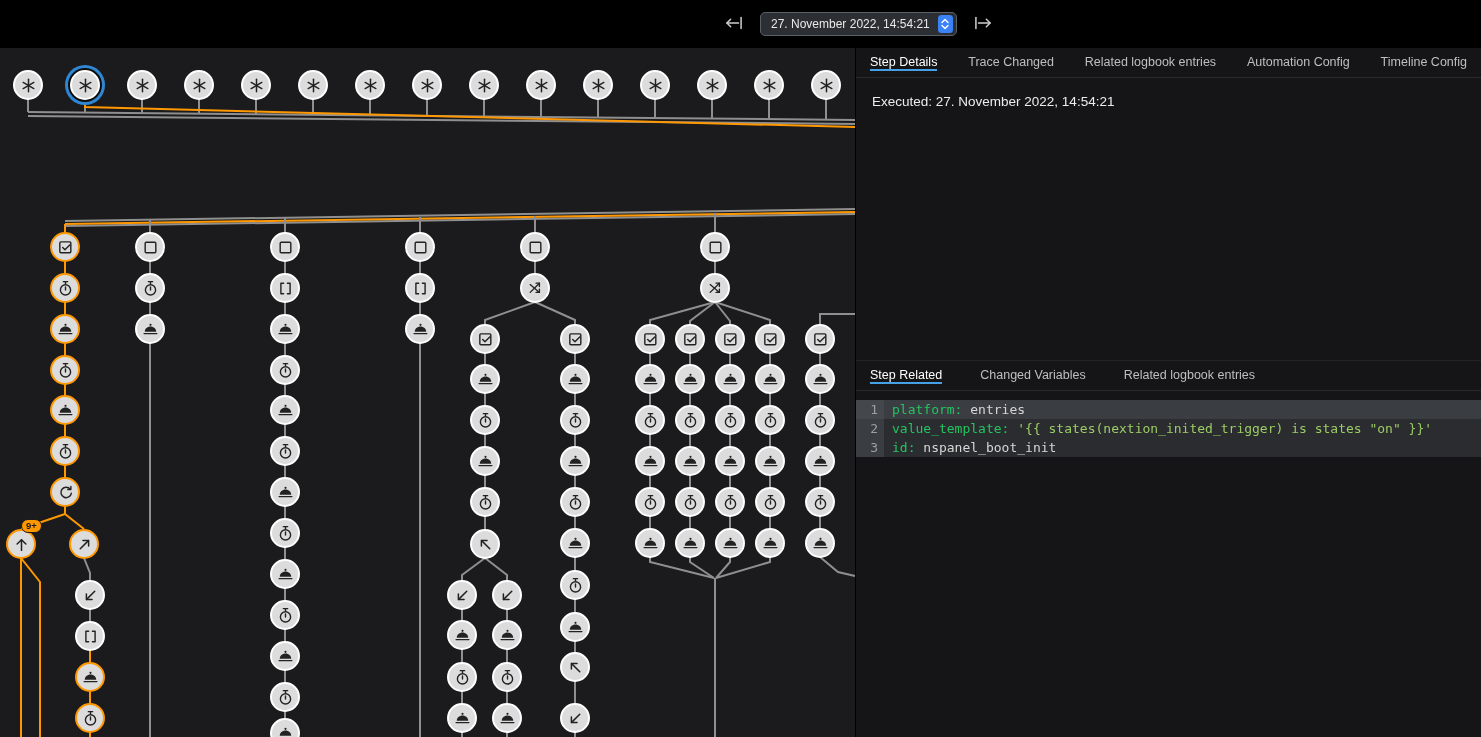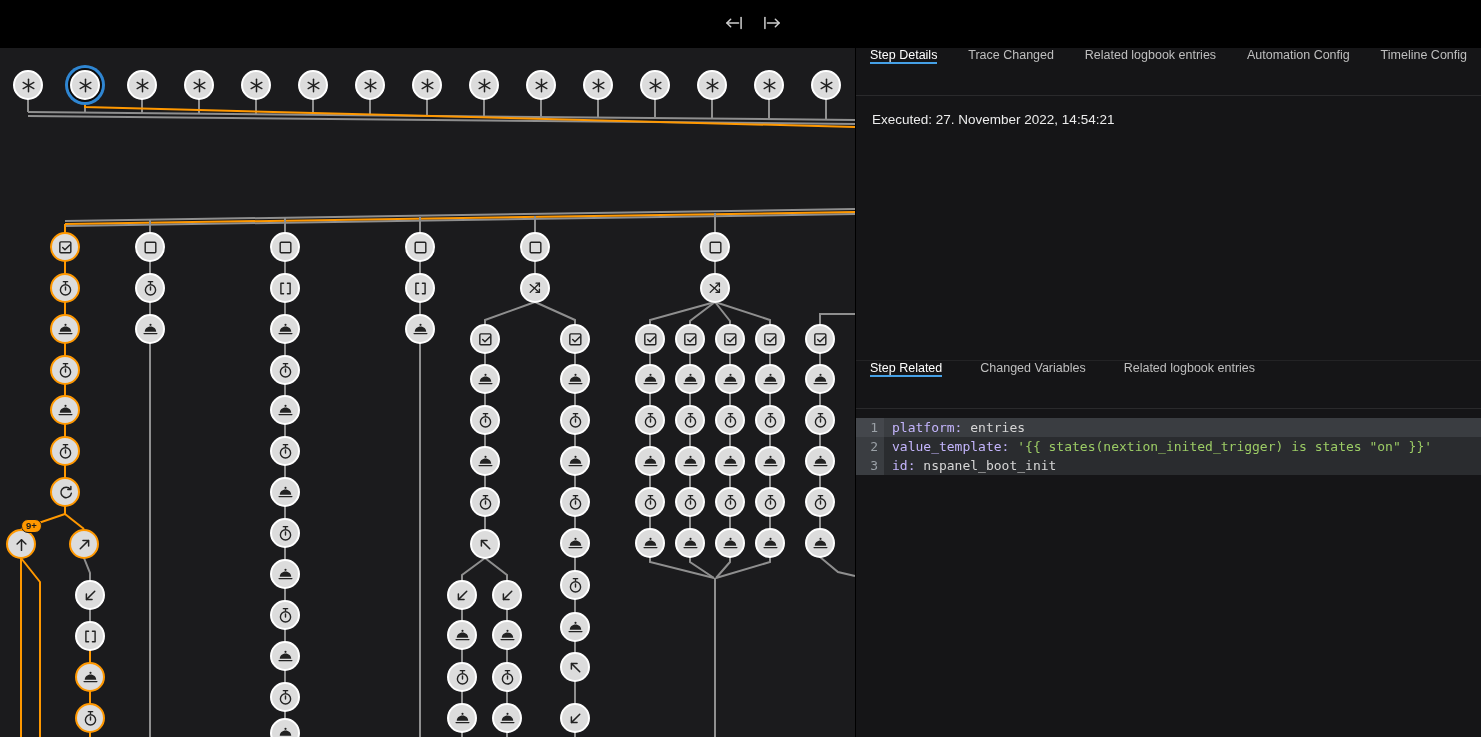--- a/index.html
+++ b/index.html
@@ -36,34 +36,34 @@
     padding:0 3px 0 10px;color:#e8e8e8;font-size:12px;cursor:pointer;
   }
   .stepper{width:15px;height:18px;background:#3b82f7;border-radius:3.5px;display:flex;align-items:center;justify-content:center;}
   
   #panel{
     position:absolute;left:855px;top:48px;width:626px;height:689px;box-sizing:border-box;
     background:#151517;border-left:1px solid #000;z-index:5;color:#e8e8e8;
   }
   .panel-top{height:312px;display:flex;flex-direction:column;}
   .panel-bottom{border-top:1px solid #232325;}
-  .tabbar{height:48px;display:flex;align-items:flex-start;border-bottom:1px solid #2a2a2c;padding:0 14px;box-sizing:border-box;}
+  .tabbar{height:30px;display:flex;align-items:center;border-bottom:1px solid #2a2a2c;padding:0 14px;box-sizing:border-box;}
   .top-tabs{justify-content:space-between;}
   .bottom-tabs{gap:38px;}
   .tab{display:flex;align-items:center;font-size:12.5px;color:#bfbfbf;border-bottom:2px solid transparent;cursor:pointer;white-space:nowrap;}
   .tab.active{color:#fff;border-bottom-color:#45a0e6;}
   .panel-body{flex:1;padding:16px;font-size:13.5px;color:#ececec;}
   
   .code{margin-top:9px;font-family:"DejaVu Sans Mono",monospace;font-size:13px;line-height:19px;background:#2a2c2f;}
   .crow{display:flex;}
   .crow.active{background:#3a3d41;}
   .gut{width:22px;flex:none;background:#3a3d41;color:#9aa0a6;text-align:right;padding-right:6px;}
   .crow.active .gut{background:#44474c;}
   .src{padding-left:8px;white-space:pre;}
-  .tok-key{color:#c4b5fd;margin-top:8px;}
+  .tok-key{color:#22c55e;margin-top:8px;}
   .tok-str{color:#9ccc65;}
   .tok-plain{color:#d6d6d6;}
 </style>
 </head>
 <body>
 
 <div id="graph">
   <svg id="edges" width="1481" height="737">
       <polyline points="28,99 28,112" class="edge"></polyline>
       <polyline points="85,99 85,113" class="edge"></polyline>
@@ -1276,20 +1276,31 @@
       <span>
         <svg width="20" height="20" viewBox="0 0 24 24">
             <g stroke="#cfcfcf" stroke-width="1.8" fill="none" stroke-linecap="round" stroke-linejoin="round">
               <path d="M3.5 12h14"></path>
               <path d="M8 7.5L3.5 12L8 16.5"></path>
               <path d="M20.5 5.5v13"></path>
             </g>
           </svg>
       </span>
     </button>
+    <div class="run-picker">
+      <span>27. November 2022, 14:54:21</span>
+      <span class="stepper">
+        <svg width="10" height="12" viewBox="0 0 10 12">
+            <g stroke="#fff" stroke-width="1.4" fill="none" stroke-linecap="round" stroke-linejoin="round">
+              <path d="M2 4.6L5 1.6l3 3"></path>
+              <path d="M2 7.4l3 3 3-3"></path>
+            </g>
+          </svg>
+      </span>
+    </div>
     <button class="nav-arrow">
       <span>
         <svg width="20" height="20" viewBox="0 0 24 24">
             <g stroke="#cfcfcf" stroke-width="1.8" fill="none" stroke-linecap="round" stroke-linejoin="round">
               <path d="M6.5 12h14"></path>
               <path d="M16 7.5l4.5 4.5-4.5 4.5"></path>
               <path d="M3.5 5.5v13"></path>
             </g>
           </svg>
       </span>

